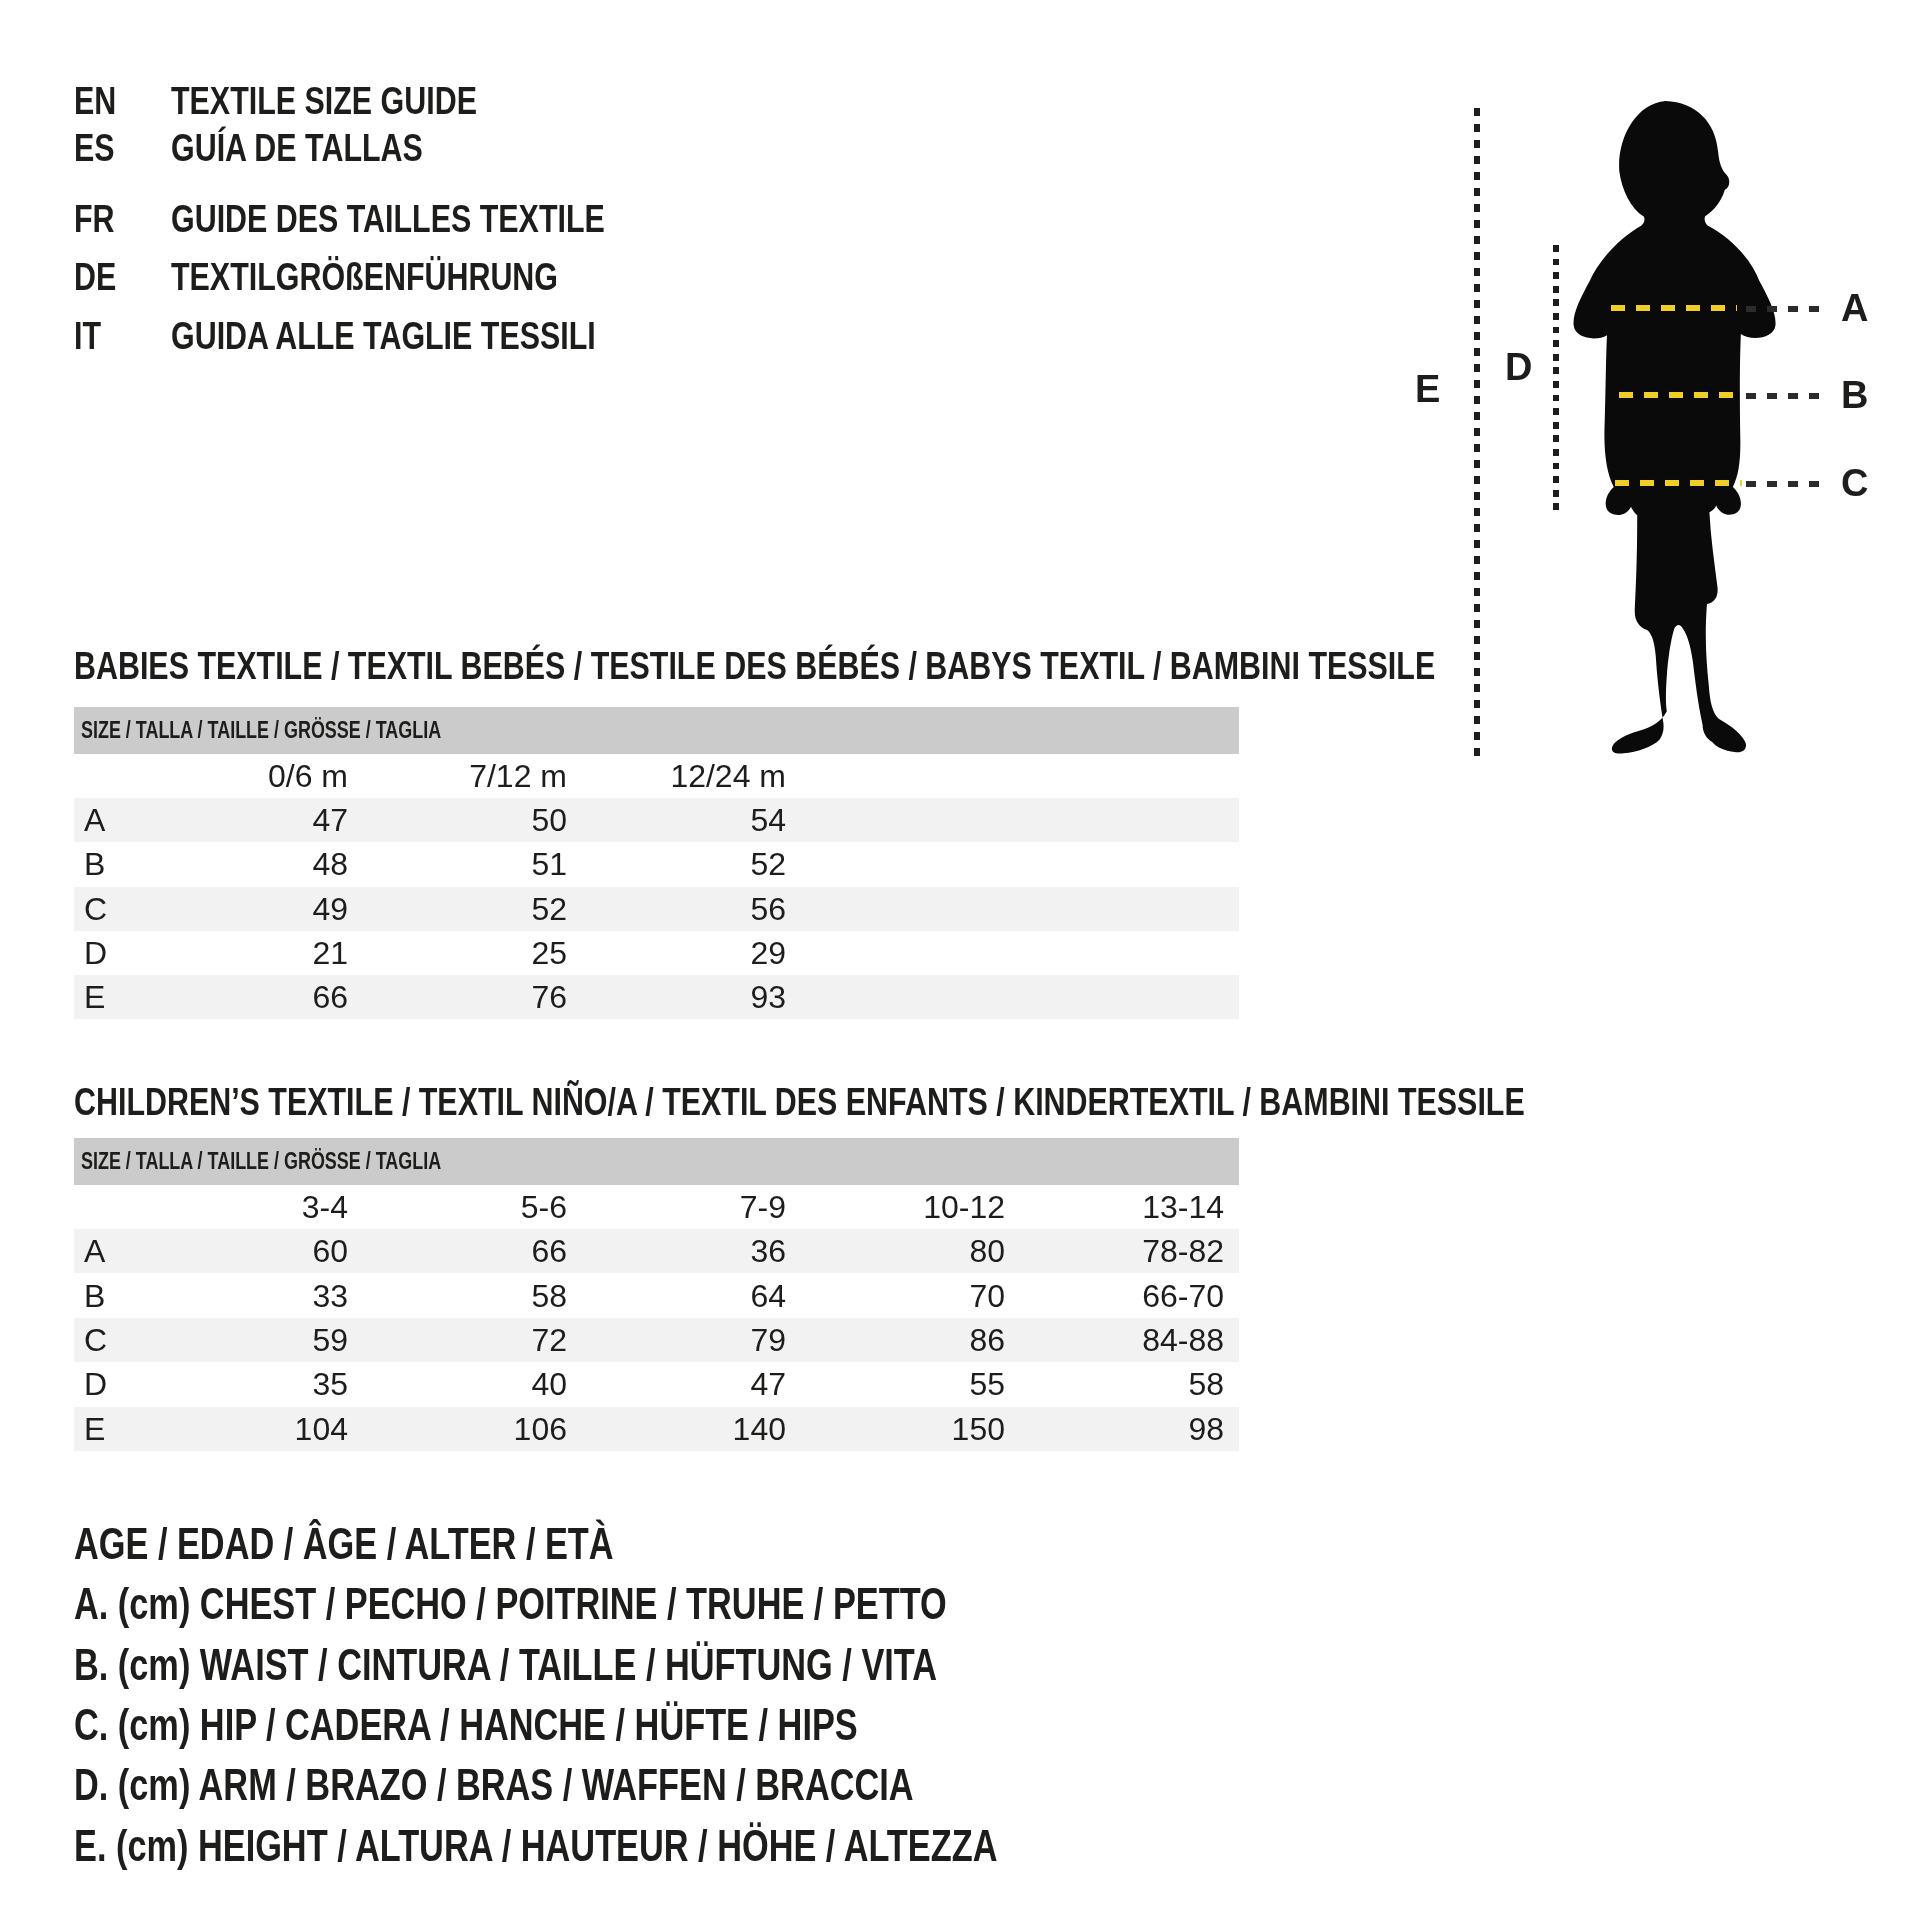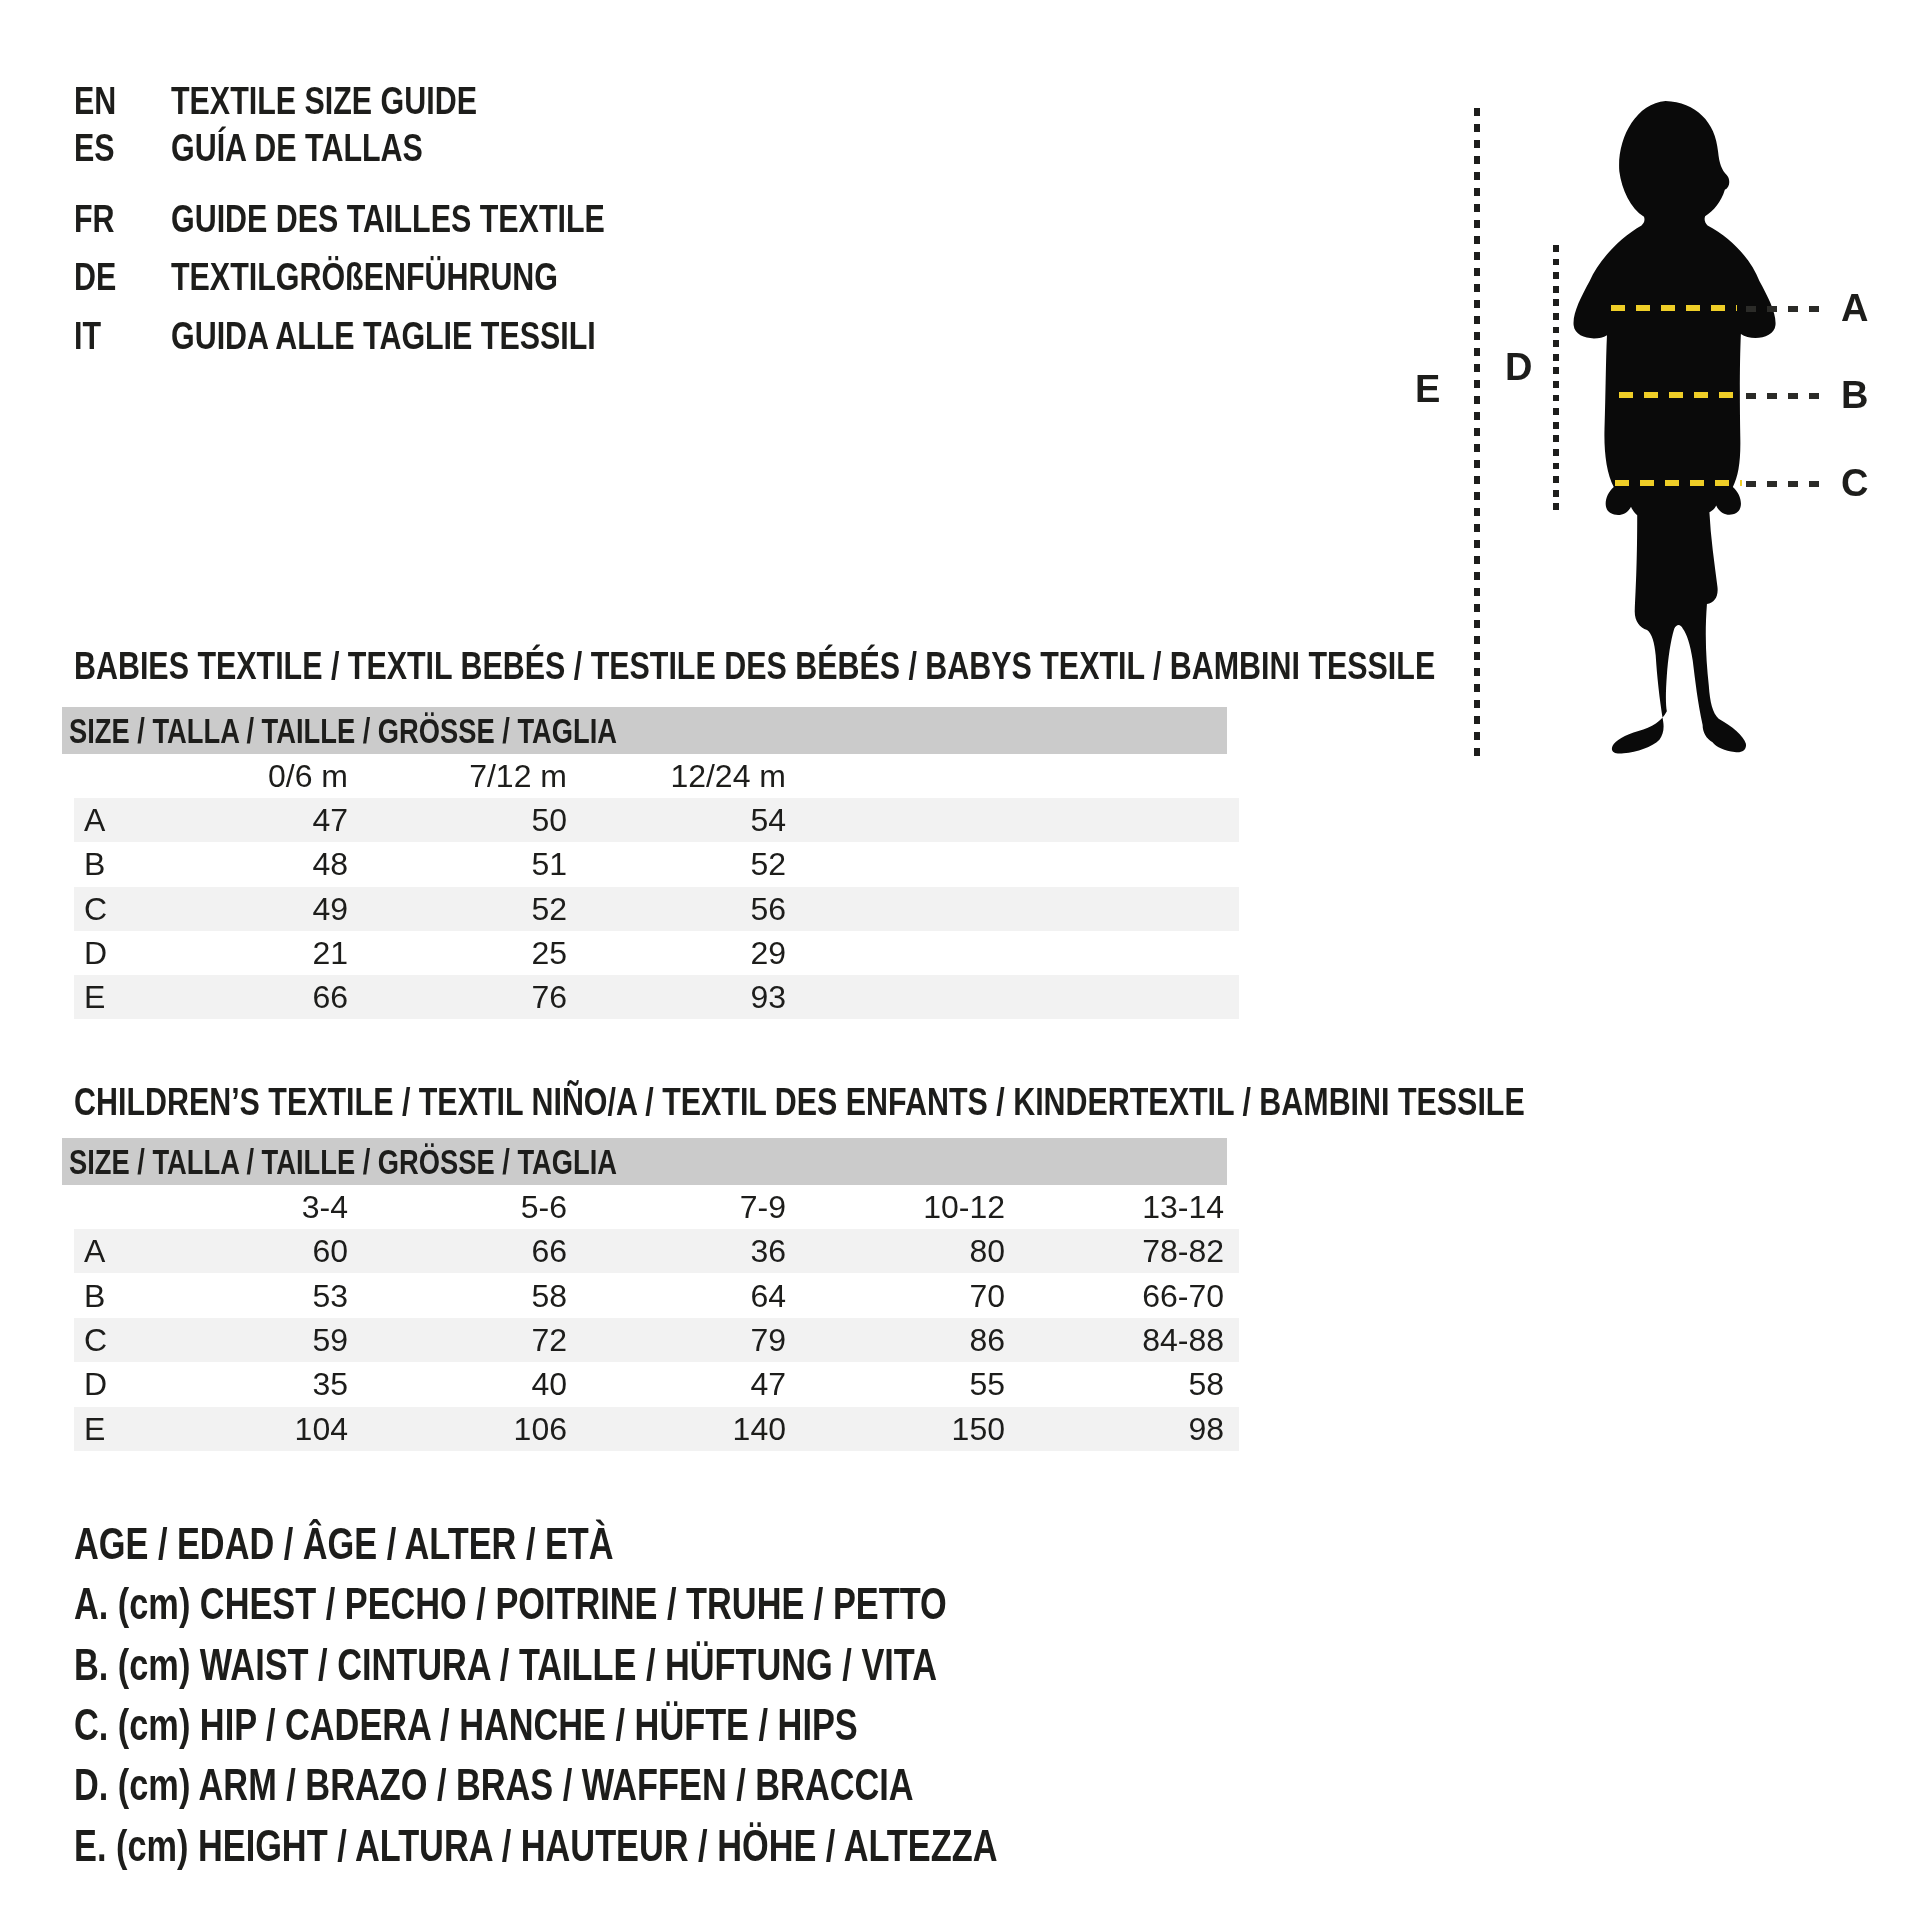--- a/index.html
+++ b/index.html
@@ -20,23 +20,23 @@
   .vdash-d { left:1553px; top:245px; width:5.5px; height:272px;
              background:repeating-linear-gradient(#1d1d1b 0 6.8px, transparent 6.8px 13.6px); }
   .hdash-y { position:absolute; height:6.2px;
              background:repeating-linear-gradient(90deg, #efce27 0 14px, transparent 14px 25px); }
   .hdash-k { position:absolute; height:5.5px;
              background:repeating-linear-gradient(90deg, #2b2b28 0 10px, transparent 10px 21px); }
   .fig-label { position:absolute; font-size:38px; font-weight:700; line-height:44px; }
 
   
   .sec-title { position:absolute; left:74px; font-size:39px; font-weight:700; line-height:49px; }
-  .size-bar { position:absolute; left:62px; width:1165px; height:47px; background:#cbcbcb;
+  .size-bar { position:absolute; left:74px; width:1165px; height:47px; background:#cbcbcb;
               display:flex; align-items:center; padding-left:7.4px; box-sizing:border-box;
-              font-size:35px; font-weight:700; }
+              font-size:23px; font-weight:700; }
   .trow { position:absolute; left:74px; width:1165px; height:44px; display:flex;
           align-items:center; font-size:32px; }
   .trow .rl { width:55px; flex:0 0 55px; padding-left:10px; box-sizing:border-box; }
   .trow .cv { width:219px; flex:0 0 219px; text-align:right; }
   .stripe { background:#f2f2f2; }
 
   
   .legend-line { position:absolute; left:74px; font-size:44px; font-weight:700; line-height:60px; }
 </style>
 </head>
@@ -172,21 +172,21 @@
     <div class="trow stripe" style="top:1229px">
       <span class="rl">A</span>
       <span class="cv">60</span>
       <span class="cv">66</span>
       <span class="cv">36</span>
       <span class="cv">80</span>
       <span class="cv">78-82</span>
     </div>
     <div class="trow" style="top:1274px">
       <span class="rl">B</span>
-      <span class="cv">53</span>
+      <span class="cv">33</span>
       <span class="cv">58</span>
       <span class="cv">64</span>
       <span class="cv">70</span>
       <span class="cv">66-70</span>
     </div>
     <div class="trow stripe" style="top:1318px">
       <span class="rl">C</span>
       <span class="cv">59</span>
       <span class="cv">72</span>
       <span class="cv">79</span>

